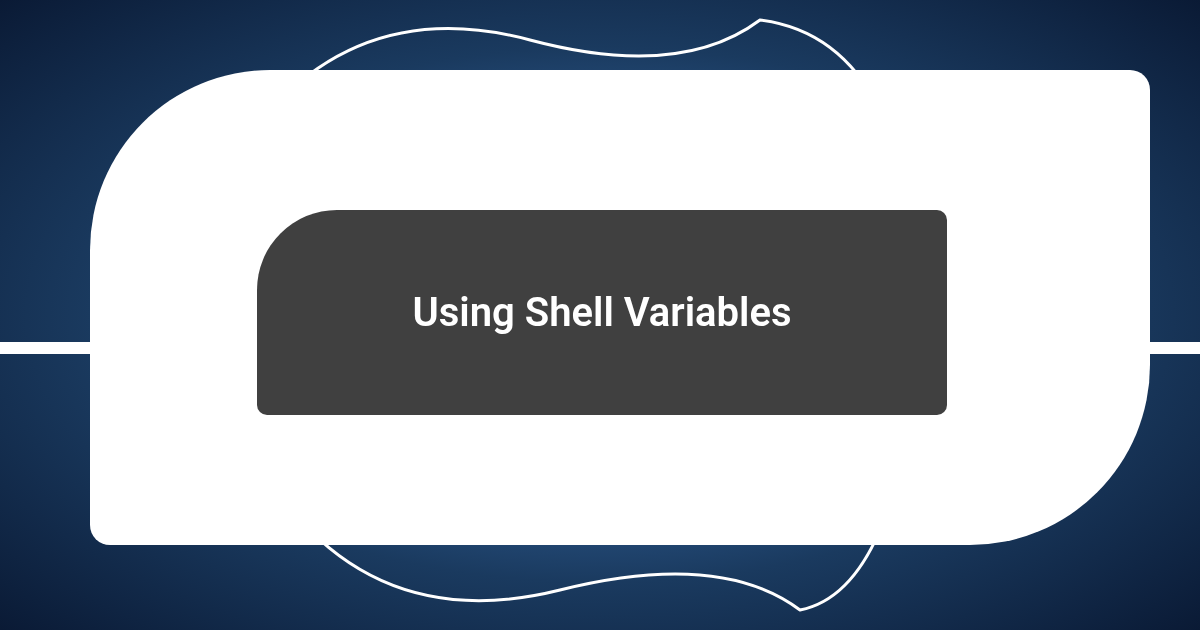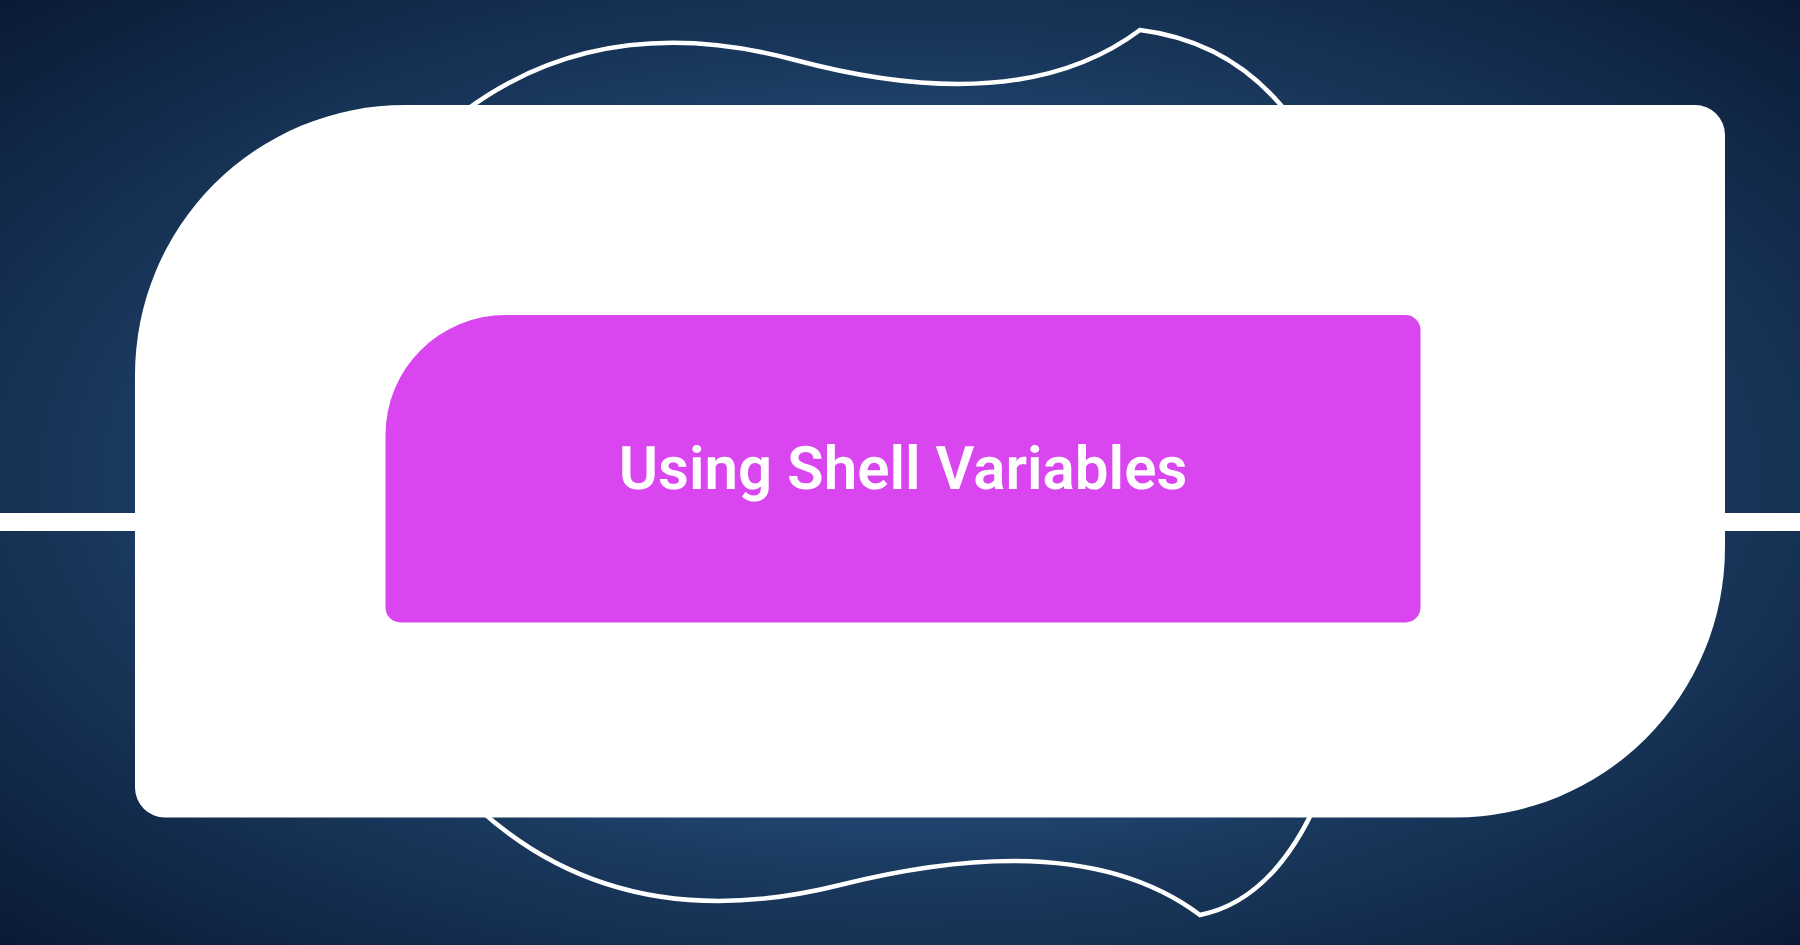--- a/index.html
+++ b/index.html
@@ -34,21 +34,21 @@
       border-top-right-radius: 20px;
       border-bottom-left-radius: 20px;
       border-bottom-right-radius: 180px;
     }
     .inner-shape {
       position: absolute;
       top: 210px;
       left: 257px;
       width: 690px;
       height: 205px;
-      background: #d946ef;
+      background: #404040;
       border-top-left-radius: 80px;
       border-top-right-radius: 10px;
       border-bottom-left-radius: 10px;
       border-bottom-right-radius: 10px;
       display: flex;
       align-items: center;
       justify-content: center;
     }
     .title {
       color: #ffffff;

